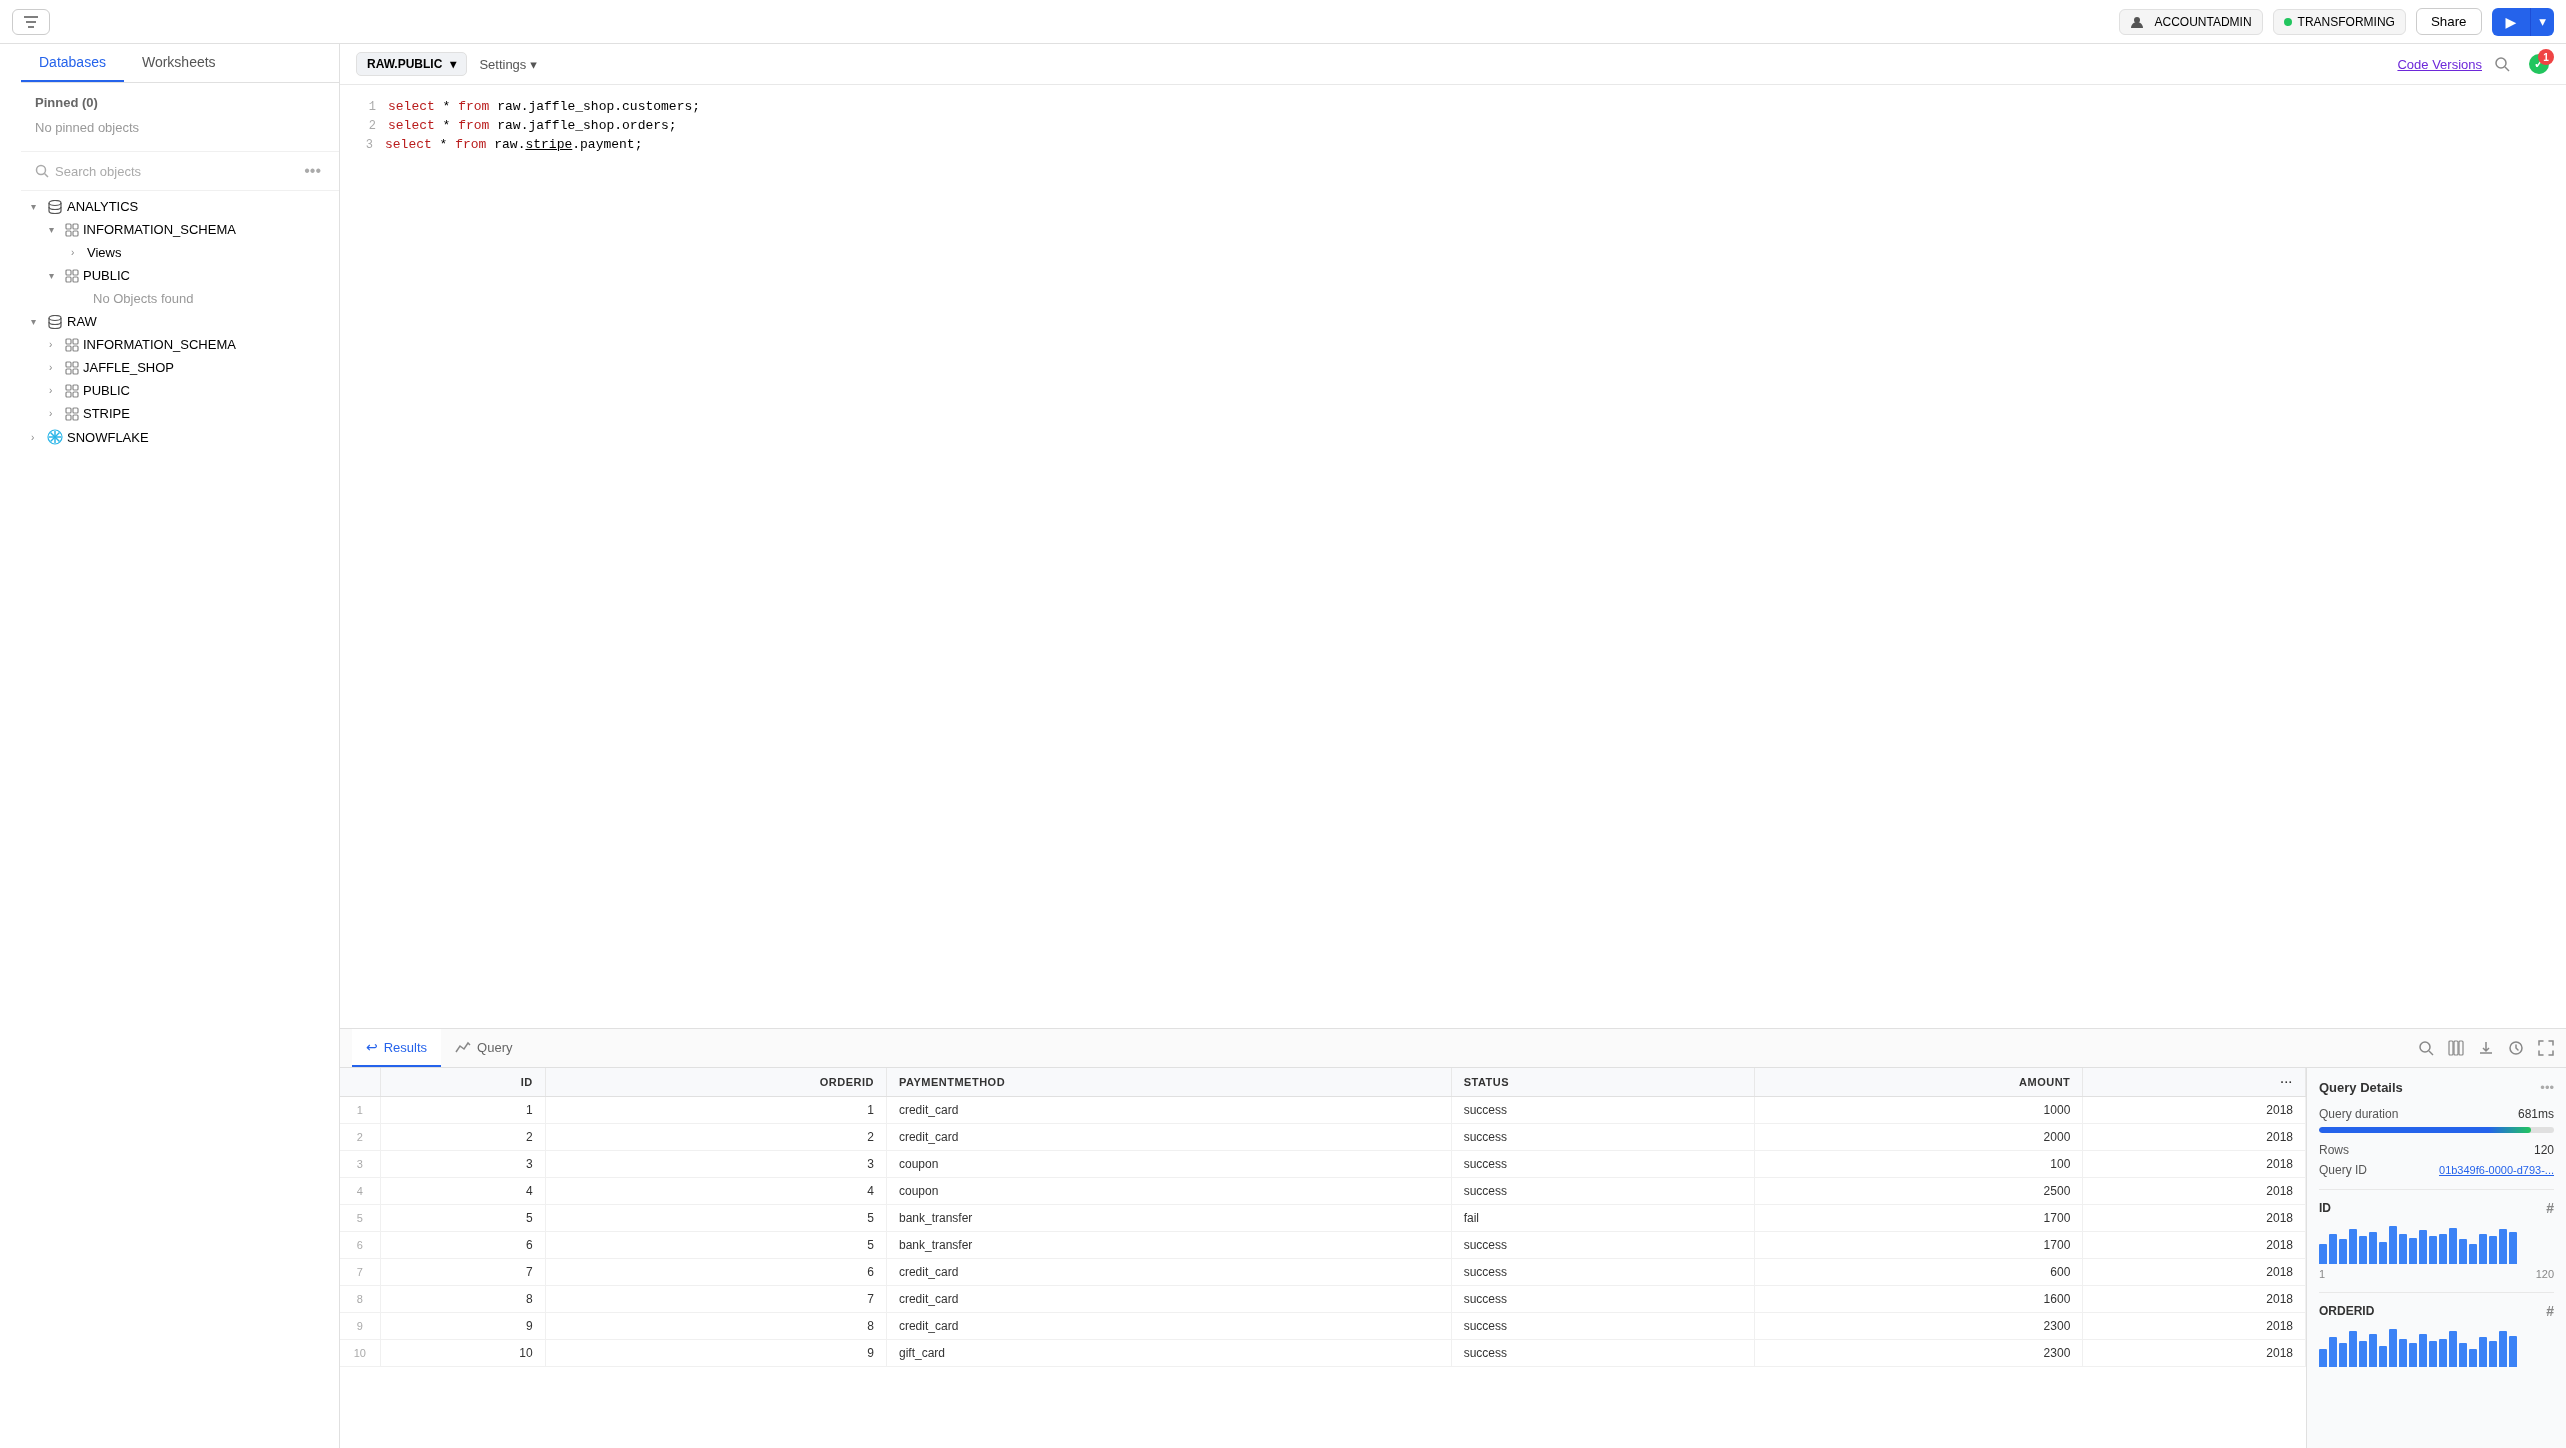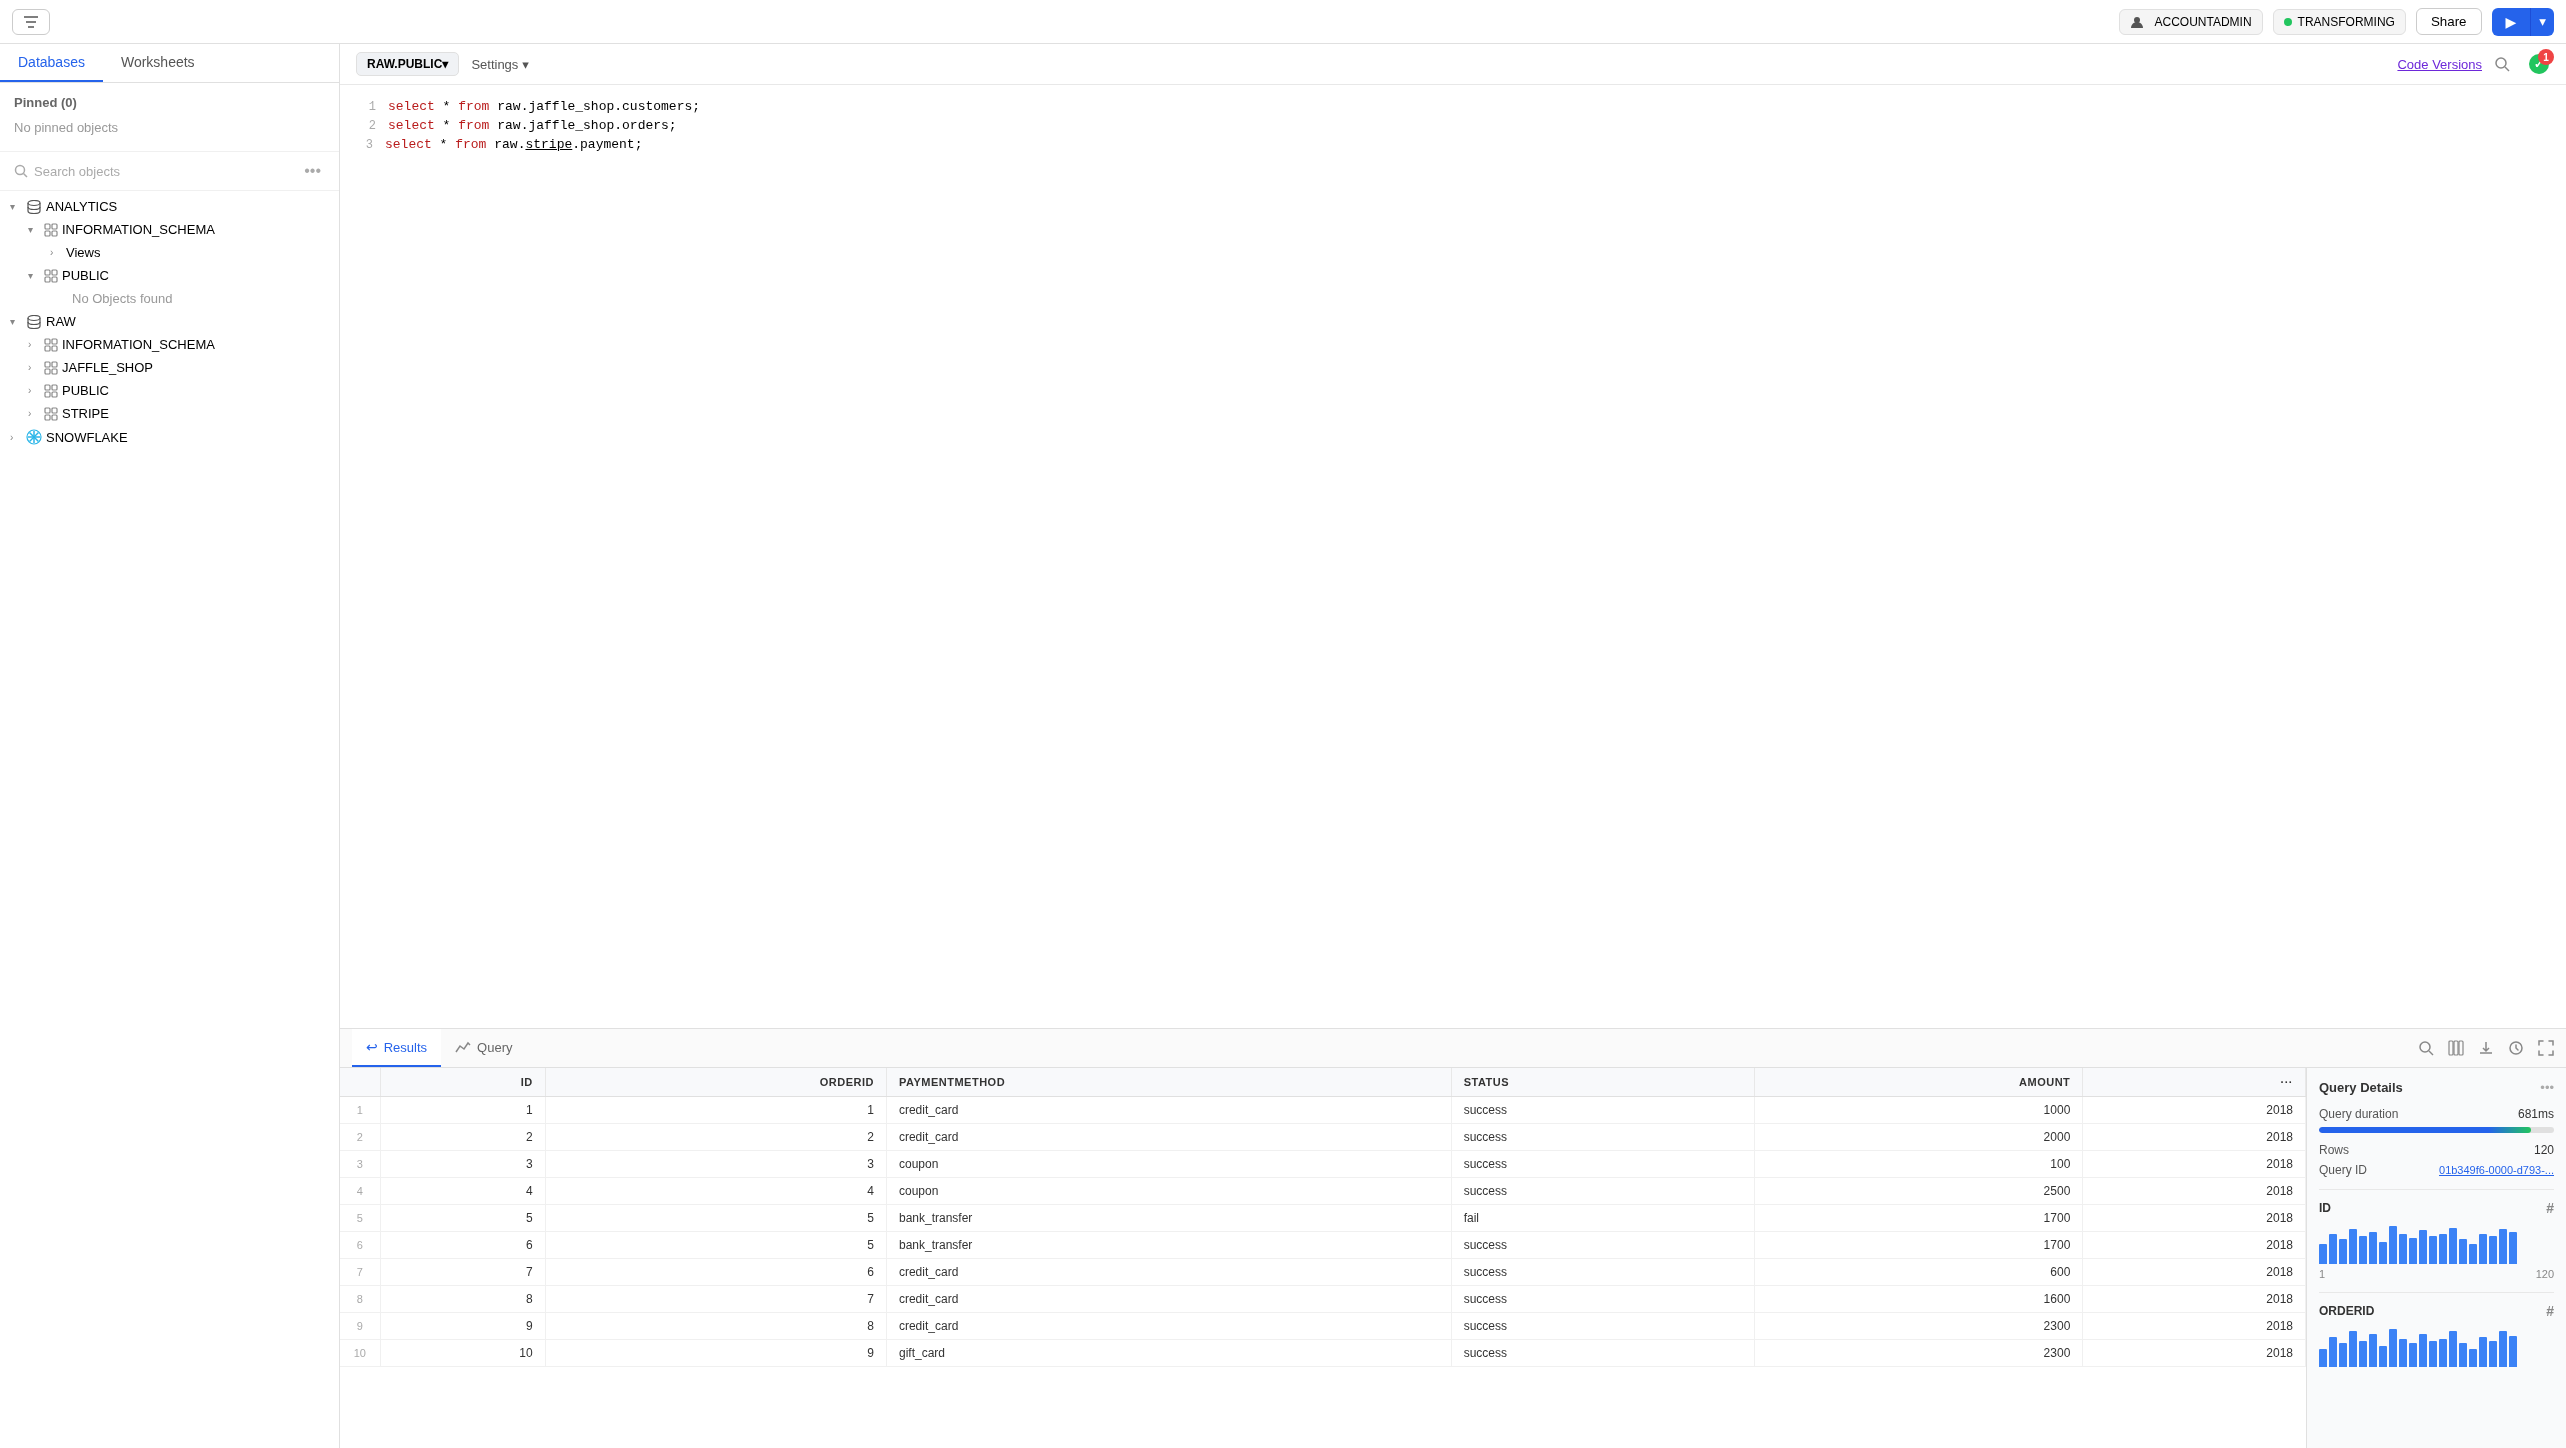--- a/index.html
+++ b/index.html
@@ -14,21 +14,21 @@
     .dot-green { width: 8px; height: 8px; border-radius: 50%; background: #22c55e; display: inline-block; }
     .share-btn { border: 1px solid #ccc; background: #fff; border-radius: 6px; padding: 5px 14px; font-weight: 500; cursor: pointer; }
     .run-btn-group { display: flex; border-radius: 6px; overflow: hidden; }
     .run-btn { background: #2563eb; color: #fff; border: none; padding: 6px 14px; cursor: pointer; font-size: 14px; }
     .run-dropdown { background: #2563eb; color: #fff; border: none; border-left: 1px solid #1d4ed8; padding: 6px 8px; cursor: pointer; }
 
     
     .main { display: flex; flex: 1; overflow: hidden; }
 
     
-    .sidebar { width: 340px; min-width: 340px; background: #fff; border-right: 1px solid #e0e0e0; display: flex; flex-direction: column; overflow: hidden; }
+    .sidebar { width: 340px; min-width: 340px; background: #fff; border-right: 1px solid #e0e0e0; display: flex; flex-direction: column; overflow: hidden; padding-left: 21px; }
     .sidebar-tabs { display: flex; border-bottom: 1px solid #e0e0e0; }
     .sidebar-tab { padding: 10px 18px; font-size: 14px; cursor: pointer; border-bottom: 2px solid transparent; font-weight: 500; color: #555; }
     .sidebar-tab.active { color: #2563eb; border-bottom: 2px solid #2563eb; }
     .sidebar-content { flex: 1; overflow-y: auto; padding: 0; }
     .pinned-section { padding: 12px 14px 8px; }
     .pinned-header { font-size: 13px; font-weight: 600; color: #666; margin-bottom: 6px; }
     .no-pinned { font-size: 13px; color: #999; padding: 4px 0 8px; }
     .search-objects { display: flex; align-items: center; gap: 6px; padding: 8px 14px; border-top: 1px solid #f0f0f0; border-bottom: 1px solid #f0f0f0; color: #888; font-size: 13px; }
     .search-objects input { border: none; outline: none; flex: 1; font-size: 13px; color: #333; background: transparent; }
     .search-objects input::placeholder { color: #aaa; }
@@ -40,21 +40,21 @@
     .tree-item.level0 { padding-left: 10px; }
     .tree-item.level1 { padding-left: 28px; }
     .tree-item.level2 { padding-left: 50px; }
     .chevron { font-size: 10px; color: #888; width: 12px; display: inline-block; }
     .no-objects { padding: 4px 72px; font-size: 13px; color: #999; }
     .tree-label { font-size: 13px; }
 
     
     .editor-area { flex: 1; display: flex; flex-direction: column; overflow: hidden; background: #fff; }
     .editor-topbar { display: flex; align-items: center; padding: 8px 16px; border-bottom: 1px solid #e8e8e8; gap: 12px; }
-    .schema-badge { display: flex; align-items: center; gap: 0; background: #f0f2f5; border: 1px solid #e0e0e0; border-radius: 5px; padding: 4px 10px; font-size: 12px; font-weight: 600; cursor: pointer; }
+    .schema-badge { display: flex; align-items: center; gap: 8px; background: #f0f2f5; border: 1px solid #e0e0e0; border-radius: 5px; padding: 4px 10px; font-size: 12px; font-weight: 600; cursor: pointer; }
     .settings-btn { display: flex; align-items: center; gap: 4px; color: #555; font-size: 13px; cursor: pointer; }
     .code-versions { margin-left: auto; color: #6d28d9; font-size: 13px; cursor: pointer; text-decoration: underline; }
     .search-icon-btn { color: #888; cursor: pointer; font-size: 16px; }
 
     
     .code-editor { flex: 1; padding: 12px 0; font-family: 'Courier New', monospace; font-size: 13px; overflow: auto; background: #fff; position: relative; }
     .code-line { display: flex; align-items: flex-start; padding: 2px 16px; gap: 12px; }
     .line-num { color: #aaa; min-width: 20px; text-align: right; user-select: none; font-size: 12px; padding-top: 1px; }
     .code-content { flex: 1; }
     .kw { color: #b91c1c; font-weight: 500; }

